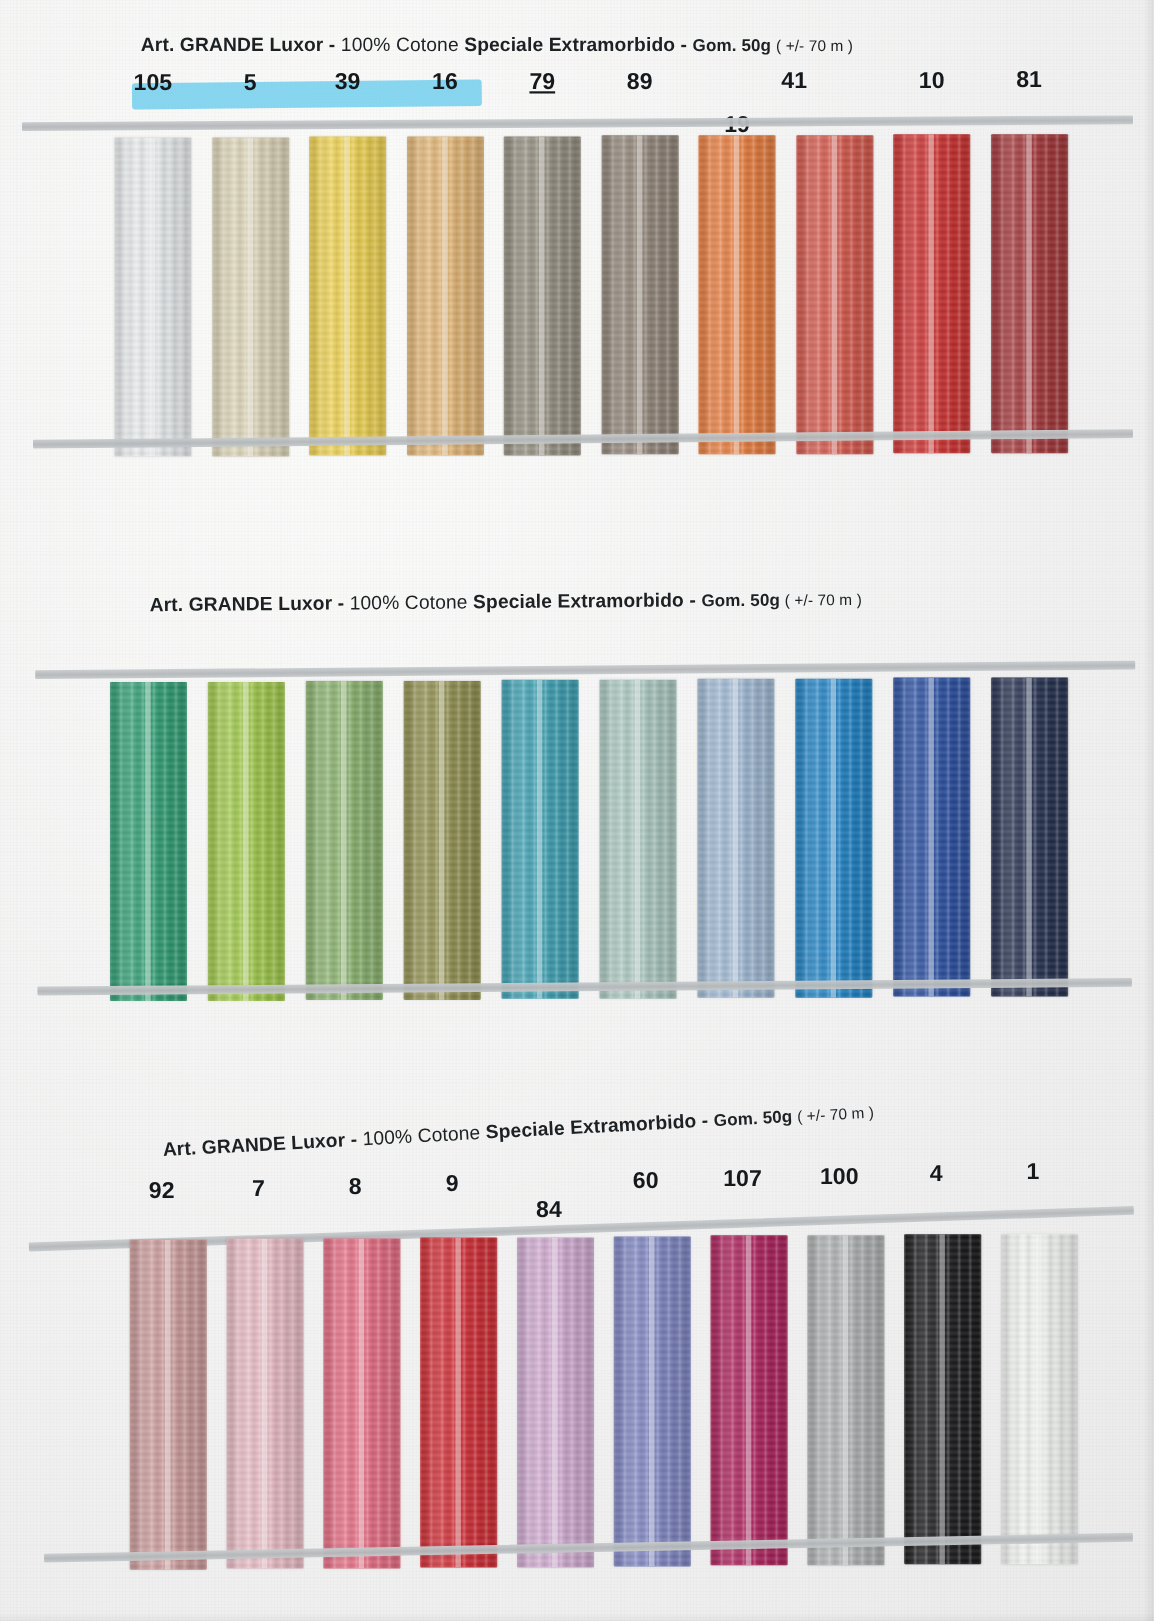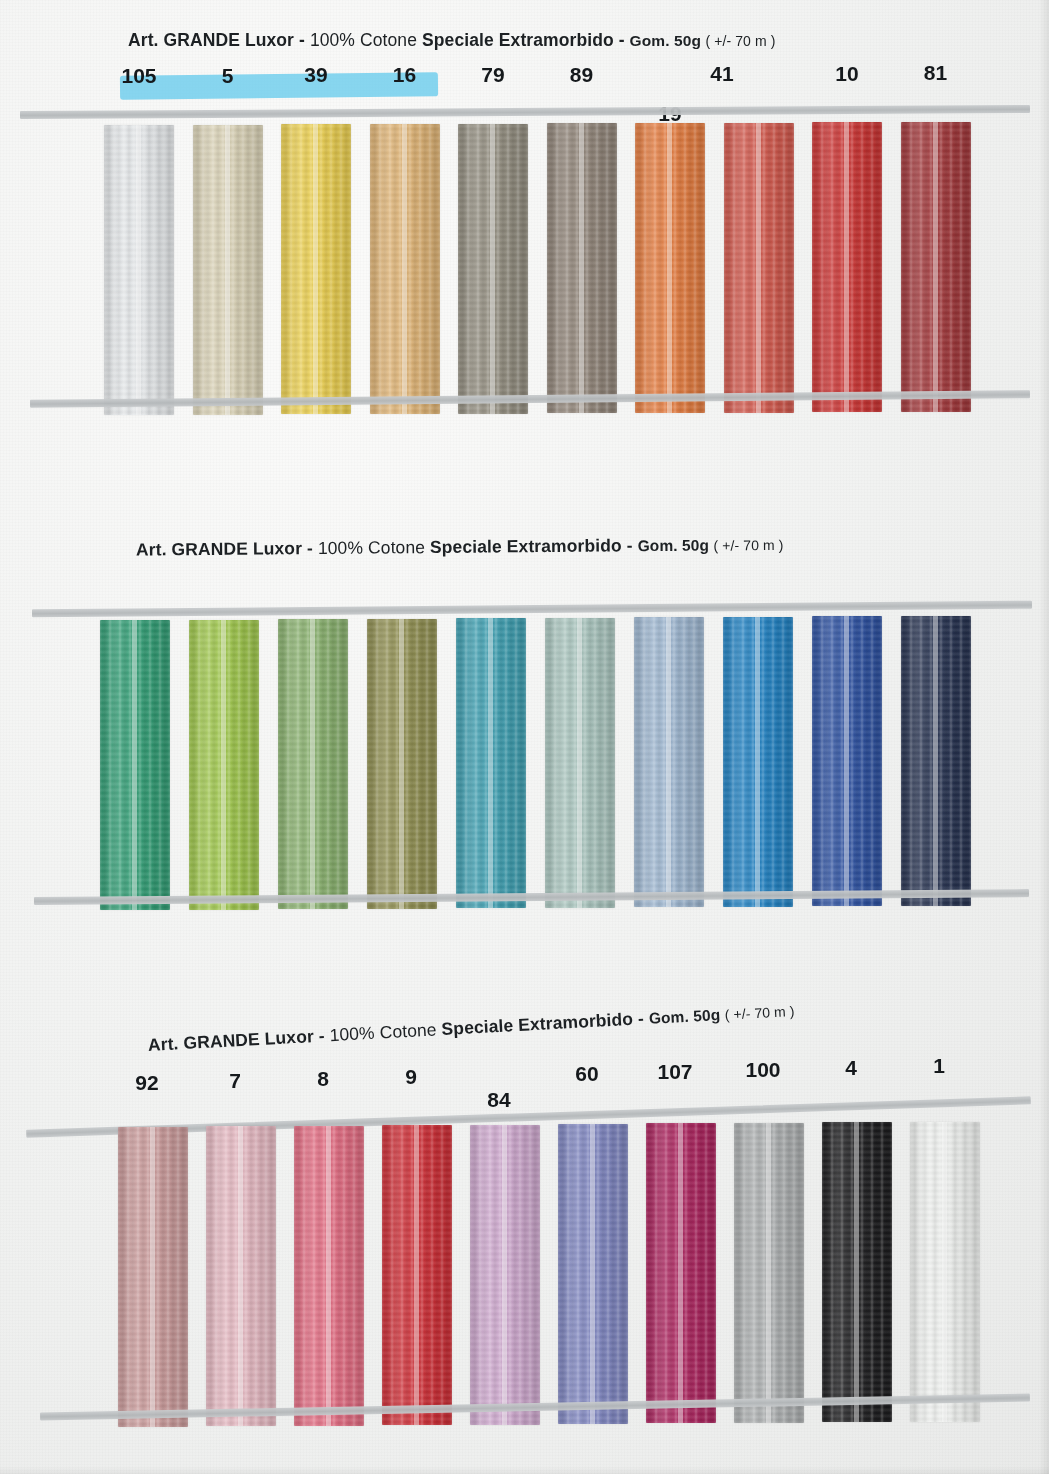--- a/index.html
+++ b/index.html
@@ -131,21 +131,21 @@
   <div class="header">
     <span class="header-txt">
       <span class="b">Art. GRANDE Luxor - </span><span class="n">100% </span><span class="n">Cotone </span><span class="b">Speciale Extramorbido - </span><span class="sm">Gom. 50g </span><span class="sm2">( +/- 70 m )</span>
     </span>
   </div>
   <div class="numbers" id="nums1">
       <div class="num" style="left: 109px; top: 34px;">105</div>
       <div class="num" style="left: 197.5px; top: 33.7px;">5</div>
       <div class="num" style="left: 286px; top: 33.4px;">39</div>
       <div class="num" style="left: 374.5px; top: 33.1px;">16</div>
-      <div class="num" style="left: 463px; top: 32.8px;">79</div>
+      <div class="num" style="left: 463px; top: 32.8px; text-decoration: underline;">79</div>
       <div class="num" style="left: 551.5px; top: 32.5px;">89</div>
       <div class="num" style="left: 640px; top: 32.2px; margin-top: 40px;">19</div>
       <div class="num" style="left: 692px; top: 31.9px;">41</div>
       <div class="num" style="left: 817px; top: 31.6px;">10</div>
       <div class="num" style="left: 905.5px; top: 31.3px;">81</div>
     </div>
   <div class="tape" style="left:20px; top:78px; width:1010px; transform:rotate(-0.35deg);"></div>
   <div id="strips1">
       <div class="strip" style="left: 104px; top: 95px; width: 70px; height: 290px; background: rgb(227, 230, 232);">
         <div class="fib"></div>

